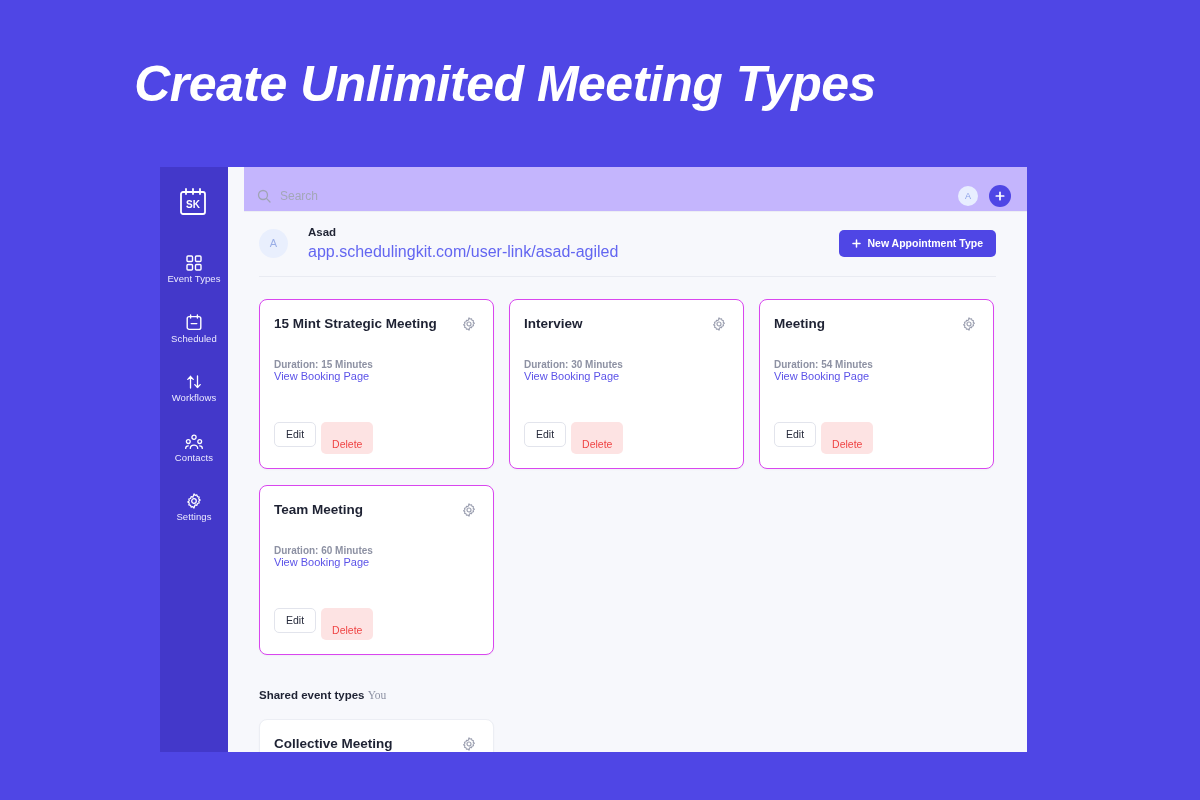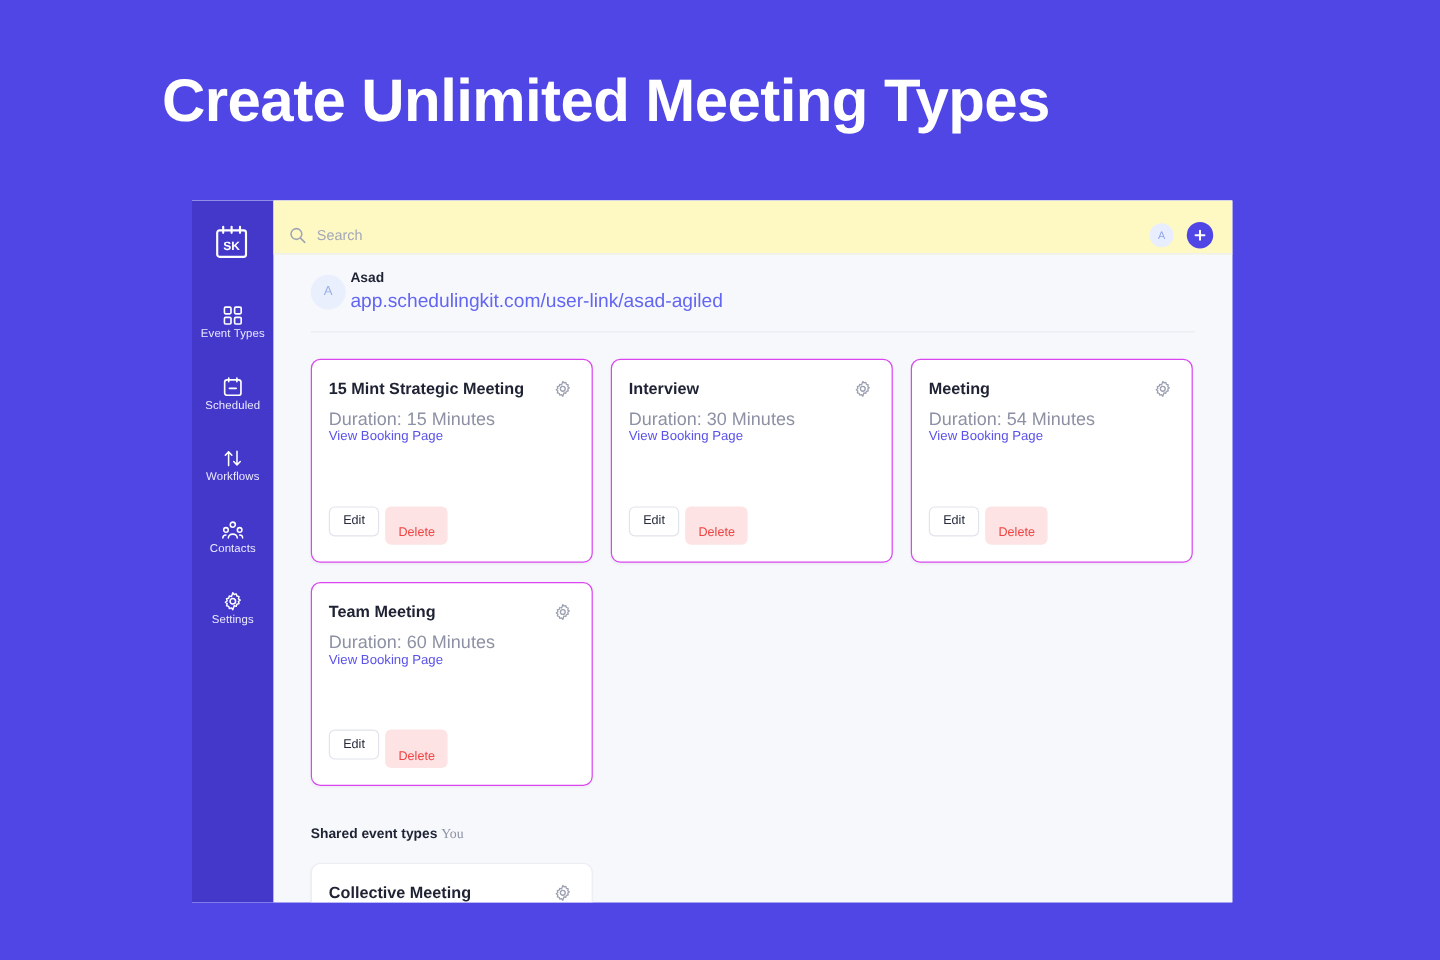--- a/index.html
+++ b/index.html
@@ -17,20 +17,21 @@
   }
 
   
   .hero {
     width: 1010px;
     height: 167px;
     display: flex;
     align-items: center;
     justify-content: center;
     background: #4f46e5;
+    font-style: italic;
   }
   .hero-title {
     color: #ffffff;
     font-size: 50px;
     font-weight: 700;
     letter-spacing: -0.5px;
     line-height: 1;
     text-align: center;
     white-space: nowrap;
   }
@@ -98,25 +99,26 @@
     display: flex;
     flex-direction: column;
     min-width: 0;
     background: #f7f8fc;
   }
 
   
   .topbar {
     height: 45px;
     flex: 0 0 45px;
-    background: #fef9c3;
+    background: #c4b5fd;
     border-bottom: 1px solid #eceef3;
     display: flex;
     align-items: center;
     padding: 14px 16px 0 13px;
+    margin-left: 16px;
   }
   .search-wrap {
     display: flex;
     align-items: center;
     gap: 9px;
     flex: 1 1 auto;
   }
   .search-icon { color: #a0a4b5; display: flex; }
   .search-input {
     border: 0;
@@ -155,21 +157,21 @@
     align-items: center;
     padding: 14px 0 15px 0;
     border-bottom: 1px solid #e9ebf2;
   }
   .avatar-lg {
     width: 29px; height: 29px; border-radius: 50%;
     background: #e9effd; color: #9aaee6;
     font-size: 11px; display: flex; align-items: center; justify-content: center;
     flex: 0 0 29px;
   }
-  .user-meta { margin-left: 4px; display: flex; flex-direction: column; gap: 2px; }
+  .user-meta { margin-left: 20px; display: flex; flex-direction: column; gap: 2px; }
   .user-name { font-size: 11.5px; font-weight: 700; color: #1f2333; line-height: 1.2; }
   .user-link { font-size: 16px; color: #6366f1; line-height: 1.2; cursor: pointer; }
   .spacer { flex: 1 1 auto; }
   .new-appt-btn {
     background: #4f46e5;
     color: #ffffff;
     border: 0;
     border-radius: 5px;
     height: 27px;
     padding: 0 13px;
@@ -206,23 +208,24 @@
     justify-content: space-between;
   }
   .card-title {
     font-size: 13.5px;
     font-weight: 700;
     color: #1e2233;
     line-height: 1.2;
   }
   .gear-icon { color: #9b9fb0; display: flex; cursor: pointer; margin-top: 1px; }
   .card-duration {
-    font-size: 15px;
+    font-size: 10px;
     color: #8d91a3;
-    margin-top: 9px;
+    margin-top: 27px;
+    font-weight: bold;
   }
   .card-link {
     font-size: 11px;
     color: #5b52e8;
     cursor: pointer;
   }
   .card-actions {
     margin-top: auto;
     display: flex;
     justify-content: flex-start;
@@ -377,20 +380,26 @@
 
     <div class="content">
 
       <div class="user-row">
         <div class="avatar-lg">A</div>
         <div class="user-meta">
           <div class="user-name">Asad</div>
           <div class="user-link">app.schedulingkit.com/user-link/asad-agiled</div>
         </div>
         <div class="spacer"></div>
+        <button class="new-appt-btn">
+          <svg width="9" height="9" viewBox="0 0 9 9" fill="none">
+            <path d="M4.5 1v7M1 4.5h7" stroke="#fff" stroke-width="1.5" stroke-linecap="round"></path>
+          </svg>
+          <span>New Appointment Type</span>
+        </button>
       </div>
 
       <div class="cards-grid">
 
         <div class="event-card">
           <div class="card-head">
             <div class="card-title">15 Mint Strategic Meeting</div>
             <span class="gear-icon">
               <svg width="14" height="14" viewBox="0 0 16 16" fill="none">
                 <circle cx="8" cy="8" r="2.3" stroke="#9b9fb0" stroke-width="1.3"></circle>

